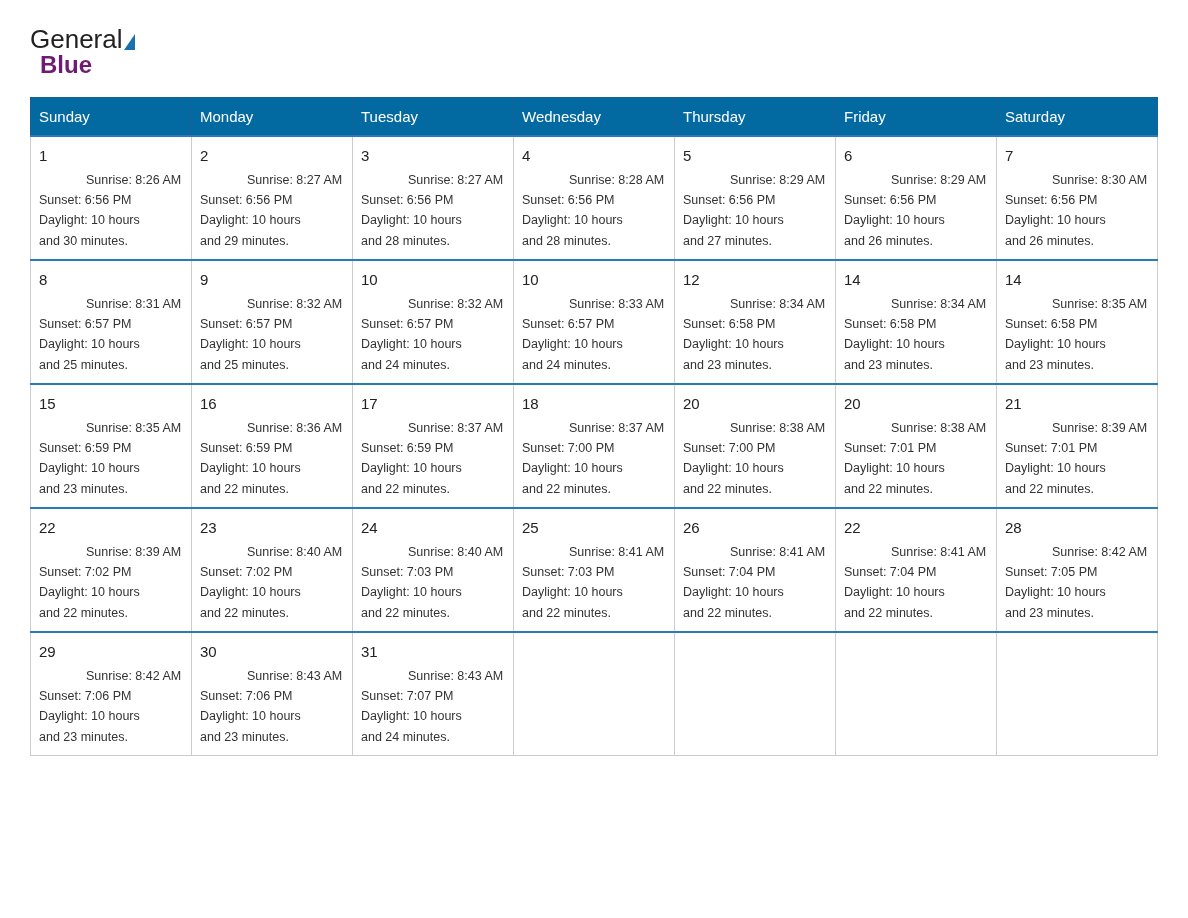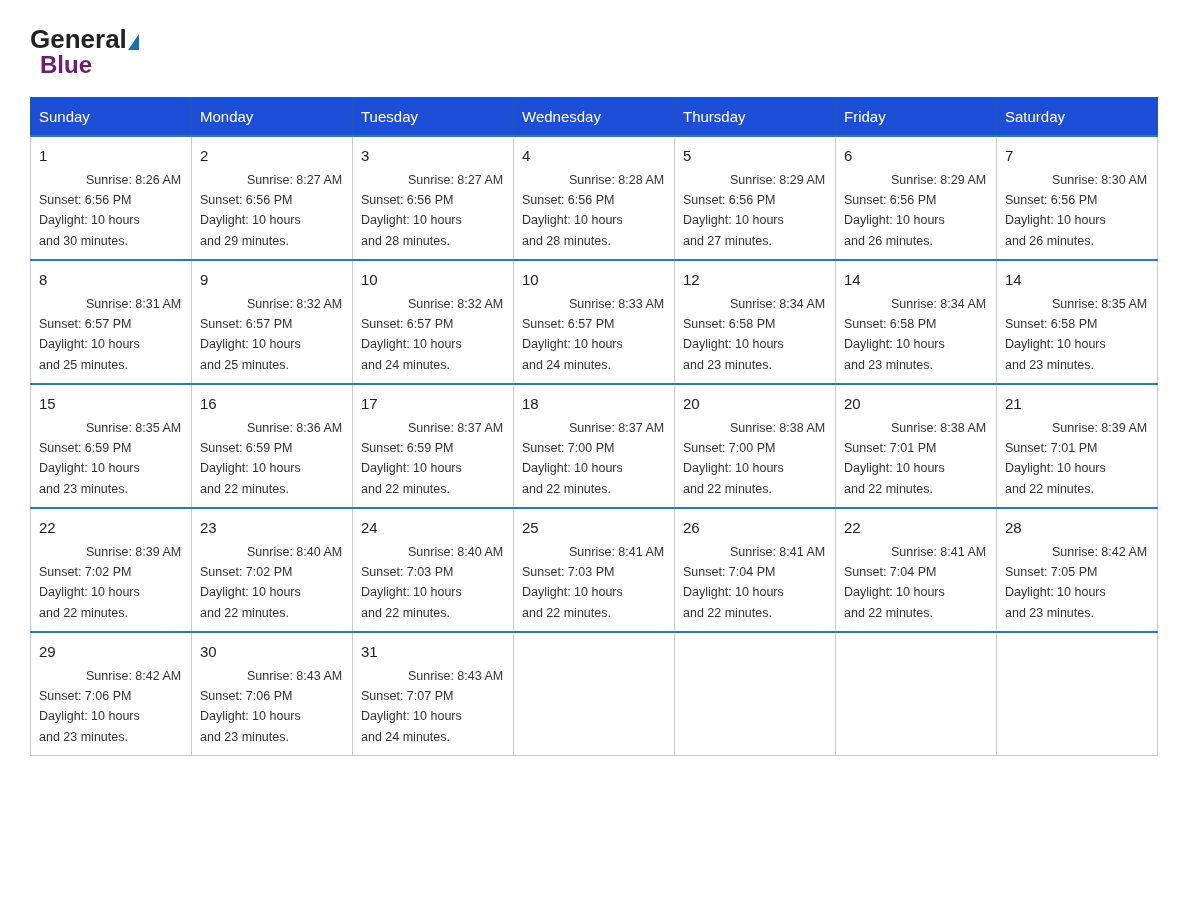--- a/index.html
+++ b/index.html
@@ -34,21 +34,21 @@
       font-weight: normal;
       color: #444;
       margin-top: 4px;
     }
     table {
       width: 100%;
       border-collapse: collapse;
       table-layout: fixed;
     }
     thead tr th {
-      background-color: #1d4ed8;
+      background-color: #0369a1;
       color: #fff;
       font-size: 15px;
       font-weight: normal;
       padding: 10px 8px;
       text-align: left;
       border: 1px solid #1a5f9a;
     }
     tbody tr td {
       vertical-align: top;
       padding: 8px;
@@ -79,21 +79,21 @@
       color: #333;
       line-height: 1.55;
       margin-left: 47px;
     }
     
     .logo-container {
       margin-top: 4px;
     }
     .logo-general {
       font-size: 26px;
-      font-weight: bold;
+      font-weight: normal;
       color: #222;
       display: inline;
     }
     .logo-triangle {
       display: inline-block;
       width: 0;
       height: 0;
       border-left: 11px solid transparent;
       border-right: 0px solid transparent;
       border-bottom: 16px solid #1a6fad;

